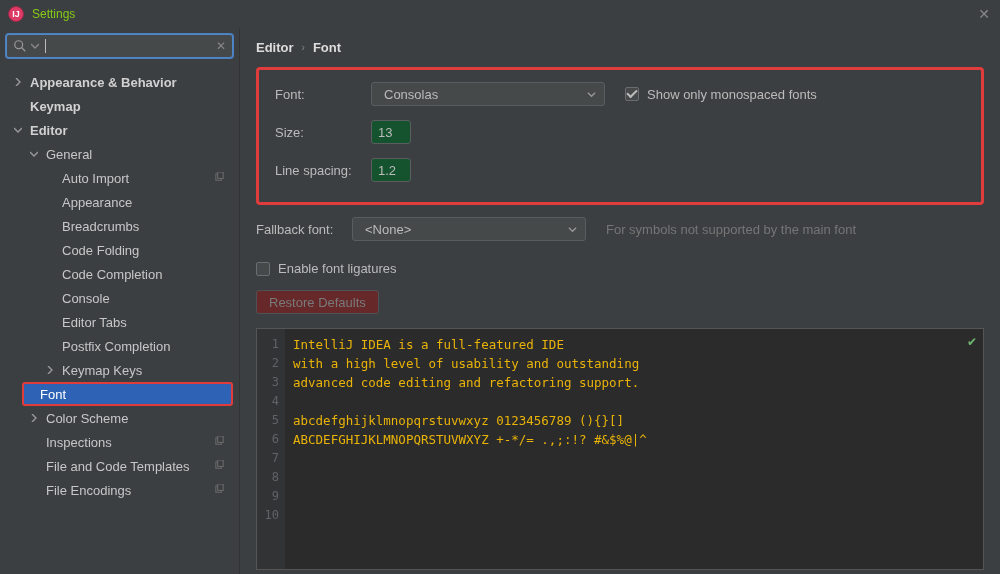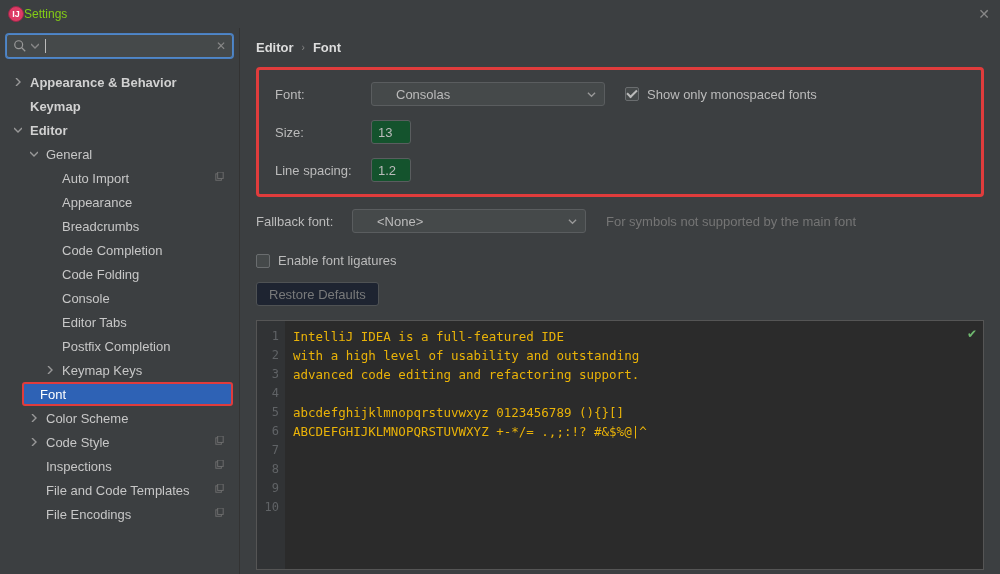--- a/index.html
+++ b/index.html
@@ -18,20 +18,21 @@
       align-items: center;
       padding: 0 8px;
       background: #3c3f41;
       position: relative;
     }
     .titlebar .app-icon {
       width: 16px; height: 16px;
       background: #dd3b65;
       border: 1px solid #9a294a;
       border-radius: 8px;
+      margin-right: 8px;
       display: flex; align-items: center; justify-content: center;
       font-size: 9px; font-weight: bold; color: #fff;
     }
     .titlebar .title { color: #84cc16; font-size: 12px; }
     .titlebar .close {
       position: absolute; right: 10px; top: 6px;
       font-size: 14px; color: #888; cursor: pointer;
     }
     .main { display: flex; height: calc(100% - 28px); }
     .sidebar {
@@ -108,29 +109,29 @@
     .highlight-box {
       border: 3px solid #e03c3c;
       border-radius: 4px;
       padding: 12px 16px;
       margin-bottom: 12px;
     }
     .form-row {
       display: flex; align-items: center;
       margin-bottom: 14px;
     }
-    .form-row:last-child { margin-bottom: 0; }
+    .form-row:last-child { margin-bottom: 8px; }
     .form-row .label { width: 96px; color: #bbb; }
     .select {
       width: 234px; height: 24px;
       background: #45494a;
       border: 1px solid #5a5d5f;
       border-radius: 3px;
       display: flex; align-items: center;
-      padding: 0 24px;
+      padding: 0 12px;
       color: #bbb;
       position: relative;
       cursor: pointer;
     }
     .select .chev { position: absolute; right: 8px; color: #999; }
     .select .chev svg { width: 9px; height: 9px; }
     .text-input {
       width: 40px; height: 24px;
       background: #14532d;
       border: 1px solid #5a5d5f;
@@ -155,21 +156,21 @@
     .cb.checked::after {
       content: "";
       width: 8px; height: 4px;
       border-left: 2px solid #bbb;
       border-bottom: 2px solid #bbb;
       transform: rotate(-45deg) translate(1px,-1px);
     }
     .hint { color: #757575; margin-left: 20px; }
     .button {
       height: 24px;
-      background: #0f172a;
+      background: #7f1d1d;
       border: 1px solid #5a5d5f;
       border-radius: 3px;
       color: #999;
       padding: 0 12px;
       display: inline-flex; align-items: center;
       cursor: pointer;
     }
     .button.disabled { opacity: 0.65; cursor: default; }
     .preview {
       flex: 1;
@@ -277,26 +278,26 @@
           <span>Appearance</span>
         </div>
         <div class="tree-row">
           <span class="indent2" style="margin-left: 32px;"></span>
           <span class="arrow"></span>
           <span>Breadcrumbs</span>
         </div>
         <div class="tree-row">
           <span class="indent2" style="margin-left: 32px;"></span>
           <span class="arrow"></span>
+          <span>Code Folding</span>
+        </div>
+        <div class="tree-row">
+          <span class="indent2" style="margin-left: 32px;"></span>
+          <span class="arrow"></span>
           <span>Code Completion</span>
-        </div>
-        <div class="tree-row">
-          <span class="indent2" style="margin-left: 32px;"></span>
-          <span class="arrow"></span>
-          <span>Code Folding</span>
         </div>
         <div class="tree-row">
           <span class="indent2" style="margin-left: 32px;"></span>
           <span class="arrow"></span>
           <span>Console</span>
         </div>
         <div class="tree-row">
           <span class="indent2" style="margin-left: 32px;"></span>
           <span class="arrow"></span>
           <span>Editor Tabs</span>
@@ -320,33 +321,20 @@
           <span>Font</span>
         </div>
         <div class="tree-row">
           <span class="indent1" style="margin-left: 16px;"></span>
           <span class="arrow">
             <svg viewBox="0 0 8 8">
               <path d="M2 0 L6 4 L2 8" fill="none" stroke="currentColor" stroke-width="1.4"></path>
             </svg>
           </span>
           <span>Color Scheme</span>
-        </div>
-        <div class="tree-row">
-          <span class="indent1" style="margin-left: 16px;"></span>
-          <span class="arrow">
-            <svg viewBox="0 0 8 8">
-              <path d="M2 0 L6 4 L2 8" fill="none" stroke="currentColor" stroke-width="1.4"></path>
-            </svg>
-          </span>
-          <span>Code Style</span>
-          <span class="copy-icon"><svg viewBox="0 0 12 12">
-              <rect x="2" y="2" width="6" height="7" fill="none" stroke="currentColor"></rect>
-              <rect x="4" y="0" width="6" height="7" fill="#3c3f41" stroke="currentColor"></rect>
-            </svg></span>
         </div>
         <div class="tree-row">
           <span class="indent1" style="margin-left: 16px;"></span>
           <span class="arrow"></span>
           <span>Inspections</span>
           <span class="copy-icon"><svg viewBox="0 0 12 12">
               <rect x="2" y="2" width="6" height="7" fill="none" stroke="currentColor"></rect>
               <rect x="4" y="0" width="6" height="7" fill="#3c3f41" stroke="currentColor"></rect>
             </svg></span>
         </div>

